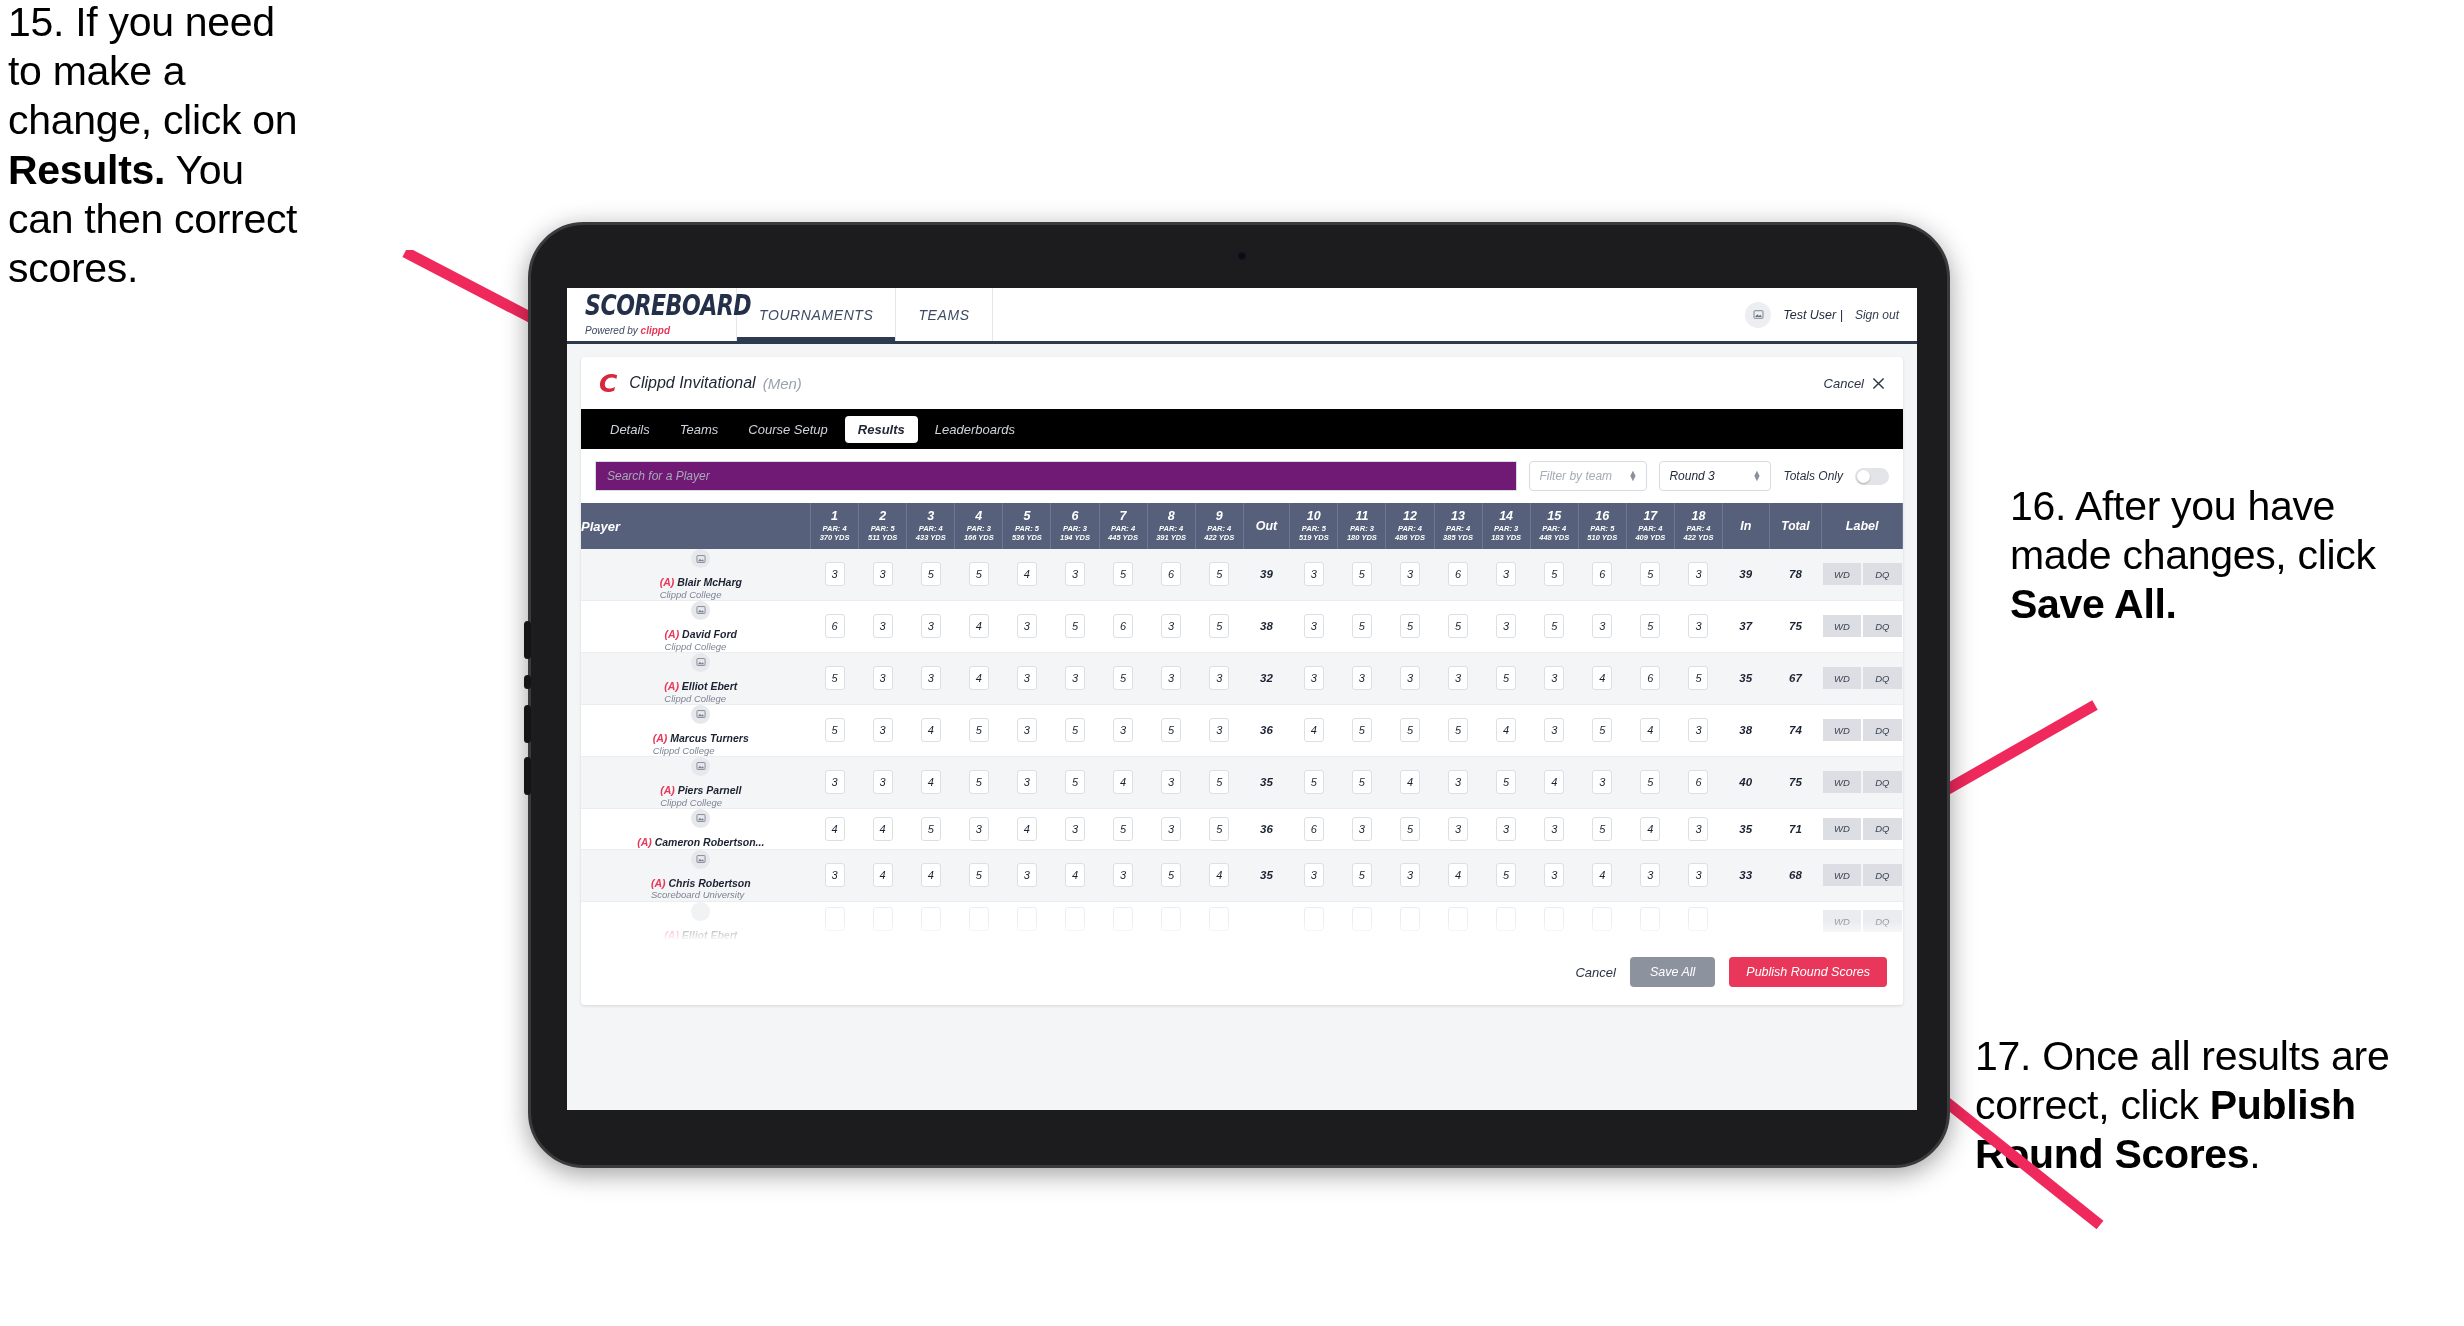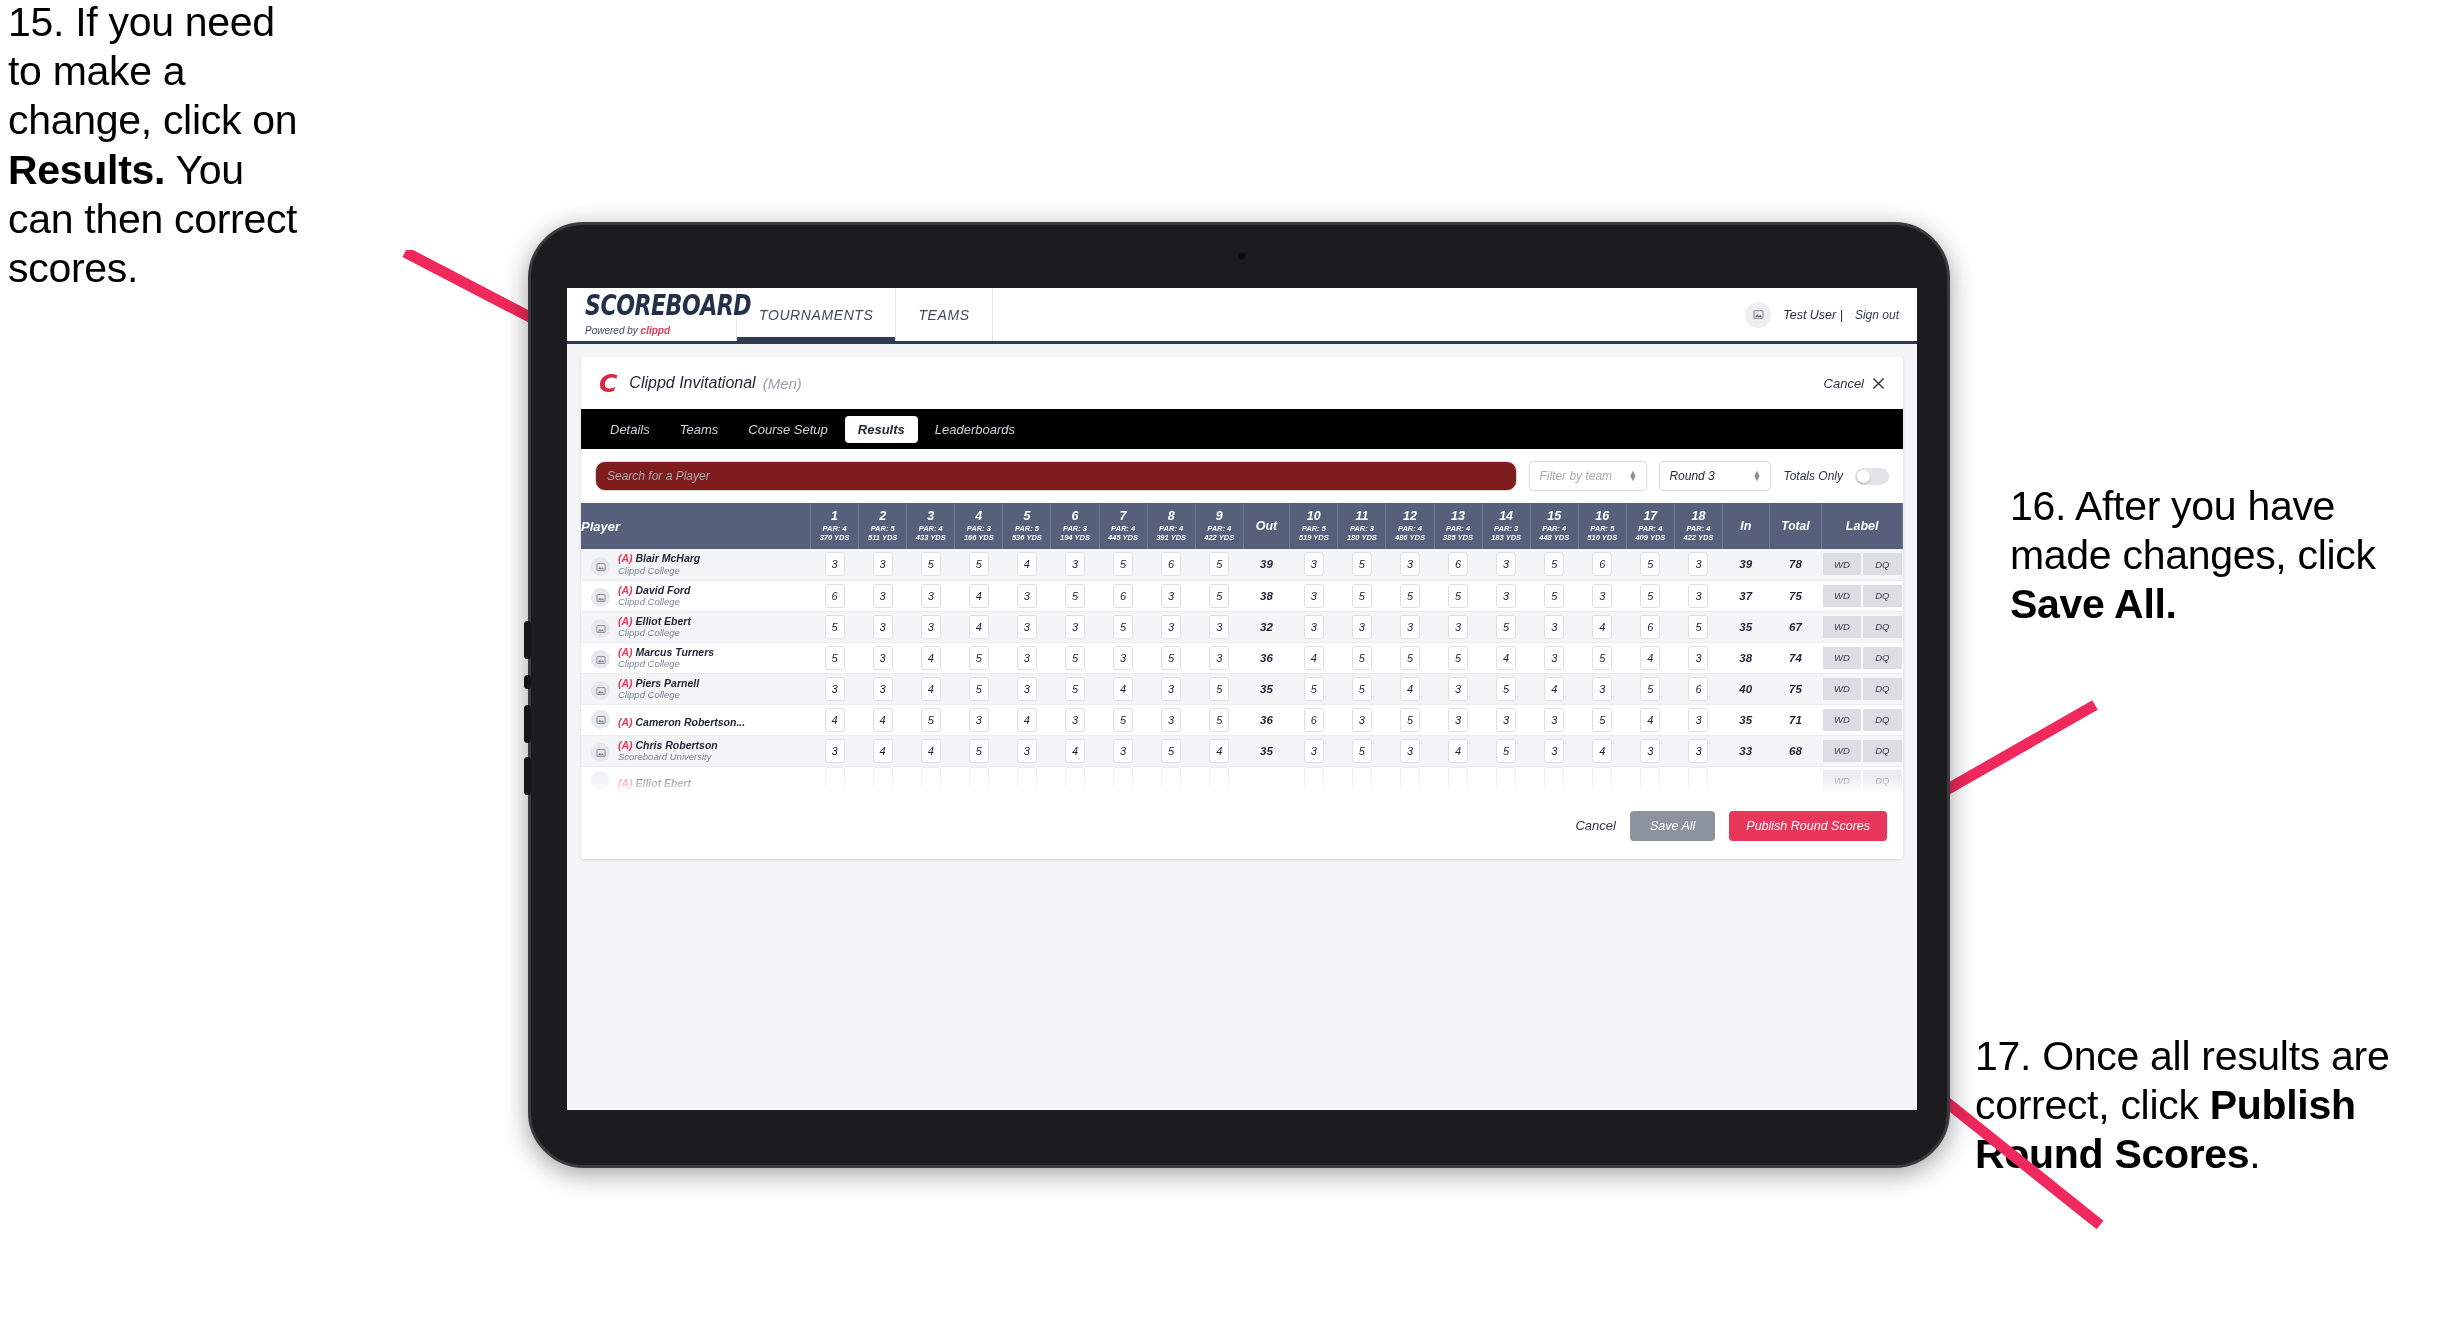--- a/index.html
+++ b/index.html
@@ -126,23 +126,23 @@
     font-size: 13px; color: #cfd4dd; padding: 6px 13px;
     border-radius: 4px; cursor: pointer;
   }
   .sub-tab.active { background: #fff; color: #1f2636; font-weight: 600; }
 
   .filter-row {
     display: flex; align-items: center; gap: 12px;
     padding: 12px 14px; background: #fff;
   }
   .search-box {
-    flex: 1; height: 30px; border: 1px solid #d8dbe1; border-radius: 10px;
+    flex: 1; height: 30px; border: 1px solid #d8dbe1; border-radius: 0;
     display: flex; align-items: center; padding: 0 11px;
-    font-size: 12px; color: #a6abb5; background: #7f1d1d;
+    font-size: 12px; color: #a6abb5; background: #701a75;
   }
   .select-box {
     height: 30px; border: 1px solid #d8dbe1; border-radius: 4px;
     display: flex; align-items: center; justify-content: space-between;
     padding: 0 9px; font-size: 12px; background: #fff; gap: 10px;
   }
   .select-box.team { width: 118px; color: #a6abb5; }
   .select-box.round { width: 112px; color: #1f2636; }
   .spin { display: flex; flex-direction: column; line-height: .55; font-size: 9px; color: #8a909b; }
   .totals-label { font-size: 12px; color: #2a3346; }
@@ -174,21 +174,21 @@
   th.agg { width: 30px; font-size: 12.5px; }
   th.total-h { width: 34px; font-size: 12px; }
   th.label-h { width: 52px; font-size: 12.5px; border-right: none; }
 
   tbody tr { height: 31px; }
   tbody tr:nth-child(odd) { background: #f4f5f7; }
   tbody tr:nth-child(even) { background: #ffffff; }
   tbody tr td { border-bottom: 1px solid #ebedf0; }
 
   td.player-cell { padding-left: 10px; }
-  .pl-row { display: flex; align-items: flex-end; gap: 8px; }
+  .pl-row { display: flex; align-items: center; gap: 8px; flex-direction: column; }
   .pl-avatar {
     width: 19px; height: 19px; border-radius: 50%; background: #e6e8ec;
     flex: 0 0 19px; display: flex; align-items: center; justify-content: center;
   }
   .pl-text { line-height: 1.2; min-width: 0; }
   .pl-name { font-size: 10.5px; color: #1b2231; font-weight: 700; white-space: nowrap; }
   .pl-name .amateur { color: #e8375a; }
   .pl-team { font-size: 9.5px; color: #7d8494; white-space: nowrap; }
 
   td.sc { text-align: center; }

